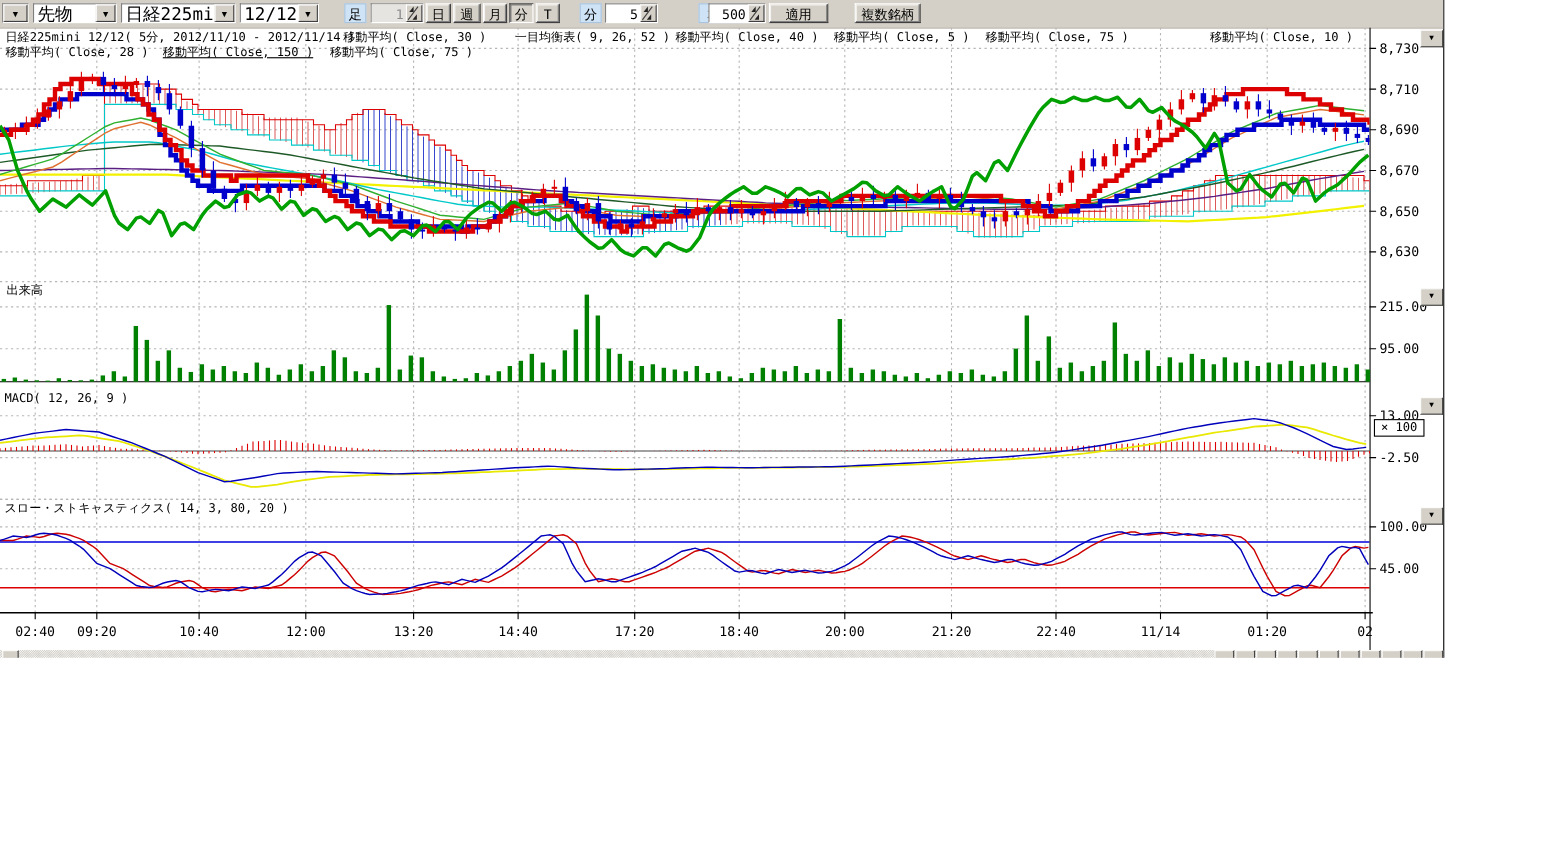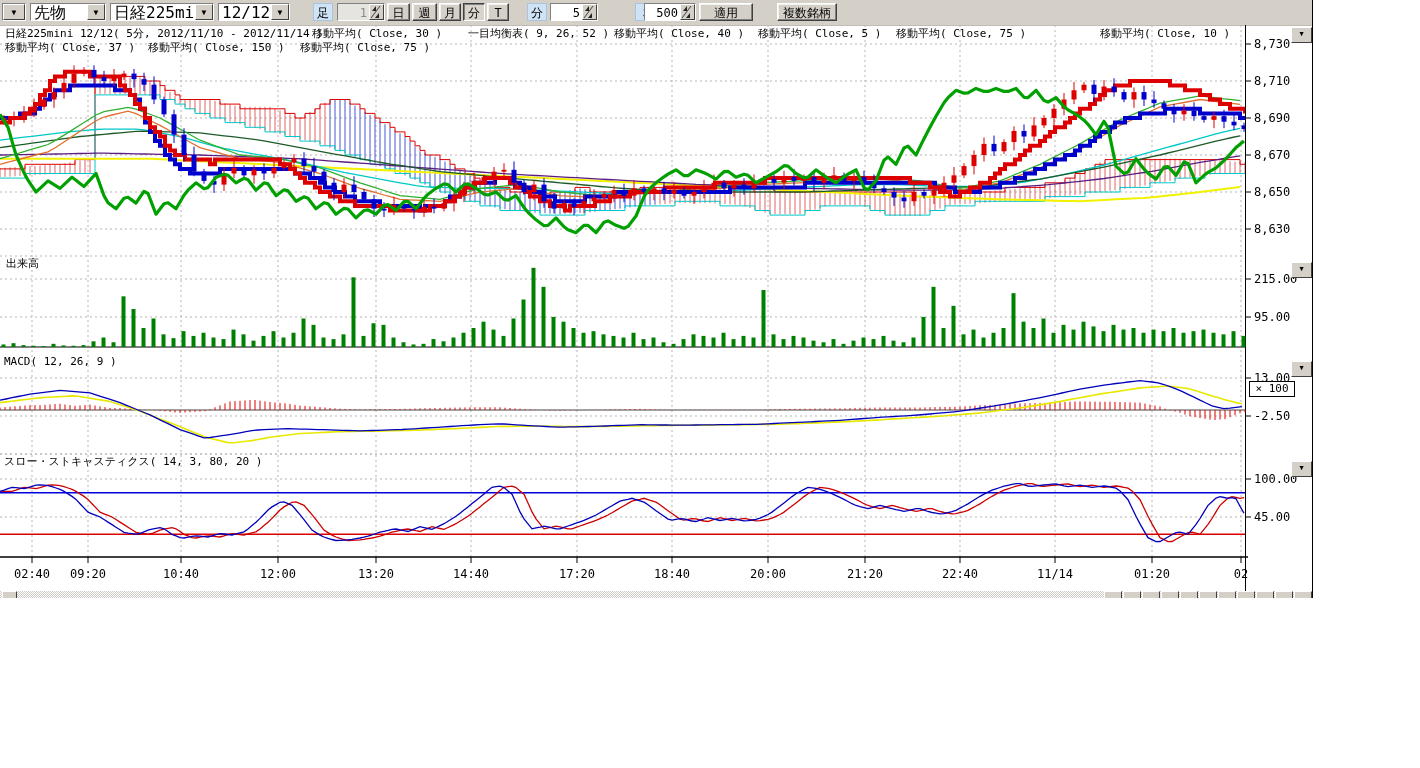--- a/index.html
+++ b/index.html
@@ -1097,22 +1097,22 @@
         </g>
       </svg>
     <div id="legend">
         <span class="ovl" style="left: 5px; top: 3px;">日経225mini 12/12( 5分, 2012/11/10 - 2012/11/14 )</span>
         <span class="ovl" style="left: 312px; top: 3px;">移動平均( Close, 30 )</span>
         <span class="ovl" style="left: 468px; top: 3px;">一目均衡表( 9, 26, 52 )</span>
         <span class="ovl" style="left: 614px; top: 3px;">移動平均( Close, 40 )</span>
         <span class="ovl" style="left: 758px; top: 3px;">移動平均( Close, 5 )</span>
         <span class="ovl" style="left: 896px; top: 3px;">移動平均( Close, 75 )</span>
         <span class="ovl" style="left: 1100px; top: 3px;">移動平均( Close, 10 )</span>
-        <span class="ovl" style="left: 5px; top: 17px;">移動平均( Close, 37 )</span>
-        <span class="ovl" style="left: 148px; top: 17px;">移動平均( Close, 150 )</span>
+        <span class="ovl" style="left: 5px; top: 17px;">移動平均( Close, 28 )</span>
+        <span class="ovl" style="left: 148px; top: 17px; text-decoration: underline;">移動平均( Close, 150 )</span>
         <span class="ovl" style="left: 300px; top: 17px;">移動平均( Close, 75 )</span>
       </div>
     <div class="ovl" style="left:6px;top:233px;">出来高</div>
     <div class="ovl" style="left:4px;top:331px;">MACD( 12, 26, 9 )</div>
     <div class="ovl" style="left:4px;top:431px;">スロー・ストキャスティクス( 14, 3, 80, 20 )</div>
     <div id="multbadge" style="top:316px;">× 100</div>
     <div class="panedrop" style="top:2px;">▼</div>
     <div class="panedrop" style="top:237px;">▼</div>
     <div class="panedrop" style="top:336px;">▼</div>
     <div class="panedrop" style="top:436px;">▼</div>

